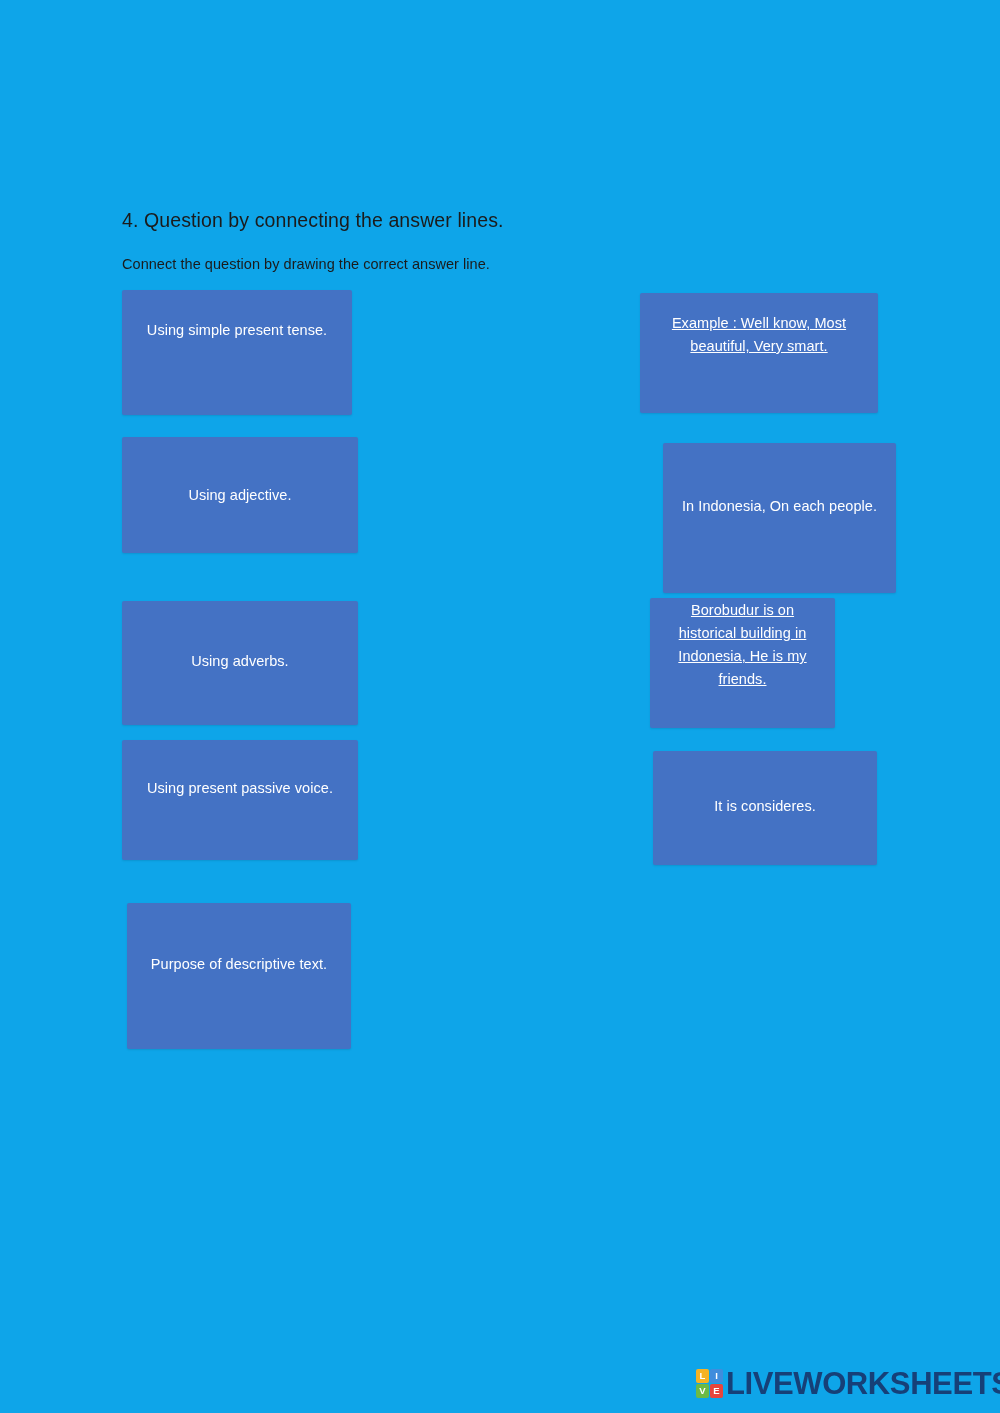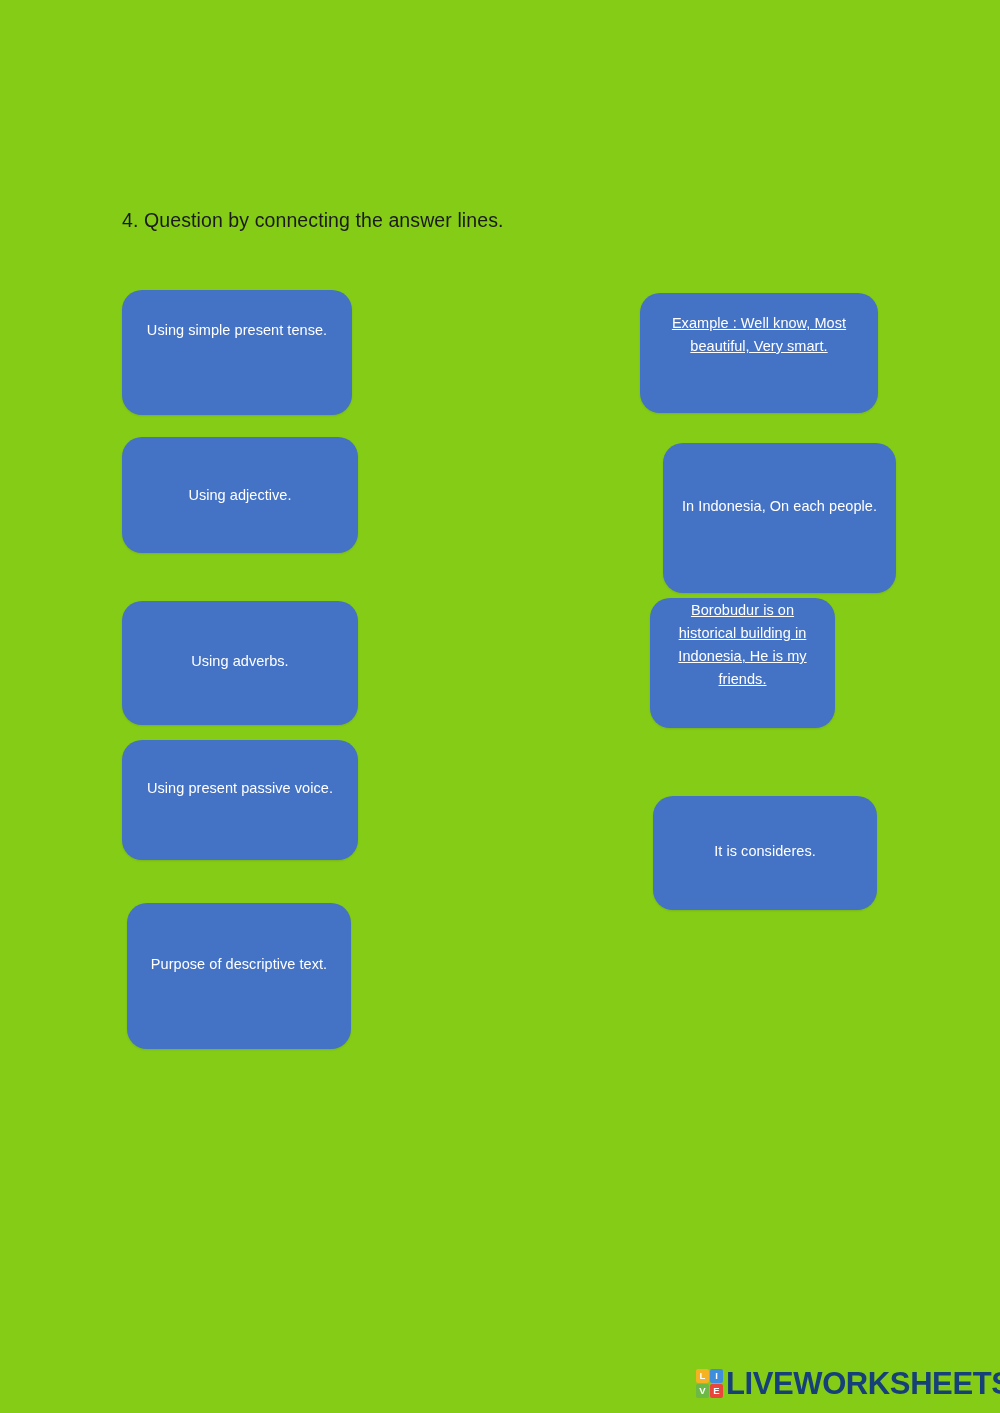--- a/index.html
+++ b/index.html
@@ -13,21 +13,21 @@
     height: 1413px;
     position: relative;
     overflow: hidden;
     font-family: "Liberation Sans", sans-serif;
     -webkit-font-smoothing: antialiased;
   }
 
   .page {
     position: absolute;
     inset: 0;
-    background: #84cc16;
+    background: #0ea5e9;
   }
 
   
   .heading {
     position: absolute;
     left: 122px;
     top: 209px;
     font-size: 19.5px;
     font-weight: 400;
     color: #1b1b1b;
@@ -43,21 +43,21 @@
     color: #1b1b1b;
     letter-spacing: 0.05px;
     white-space: nowrap;
   }
 
   
   .match-box {
     position: absolute;
     box-sizing: border-box;
     background: #4472c4;
-    border-radius: 20px;
+    border-radius: 2px;
     display: flex;
     align-items: center;
     justify-content: center;
     padding: 2px 16px;
     box-shadow: 0 1px 2px rgba(0,0,0,0.10);
   }
   .match-box .box-text {
     color: #ffffff;
     font-size: 14.5px;
     line-height: 1.58;
@@ -112,20 +112,21 @@
     line-height: 1;
   }
 </style>
 </head>
 <body>
 
 <div class="page">
 
   <div class="heading">4. Question by connecting the answer lines.</div>
 
+  <div class="subheading">Connect the question by drawing the correct answer line.</div>
 
   <div id="left-column">
       <div class="match-box tpos-upper" style="left: 122px; top: 290px; width: 230px; height: 125px;">
         <span class="box-text">Using simple present tense.</span>
       </div>
       <div class="match-box tpos-center" style="left: 122px; top: 437px; width: 236px; height: 116px;">
         <span class="box-text">Using adjective.</span>
       </div>
       <div class="match-box tpos-mid" style="left: 122px; top: 601px; width: 236px; height: 124px;">
         <span class="box-text">Using adverbs.</span>
@@ -140,21 +141,21 @@
   <div id="right-column">
       <div class="match-box tpos-upper2" style="left: 640px; top: 293px; width: 238px; height: 120px;">
         <span class="box-text">Example : Well know, Most beautiful, Very smart.</span>
       </div>
       <div class="match-box tpos-mid2" style="left: 663px; top: 443px; width: 233px; height: 150px;">
         <span class="box-text">In Indonesia, On each people.</span>
       </div>
       <div class="match-box tpos-upper2" style="left: 650px; top: 598px; width: 185px; height: 130px;">
         <span class="box-text">Borobudur is on historical building in Indonesia, He is my friends.</span>
       </div>
-      <div class="match-box tpos-mid" style="left: 653px; top: 751px; width: 224px; height: 114px; margin-top: 45px;">
+      <div class="match-box tpos-mid" style="left: 653px; top: 751px; width: 224px; height: 114px;">
         <span class="box-text">It is consideres.</span>
       </div>
     </div>
 
   <div class="lw-logo">
     <div class="lw-cubes">
       <span class="lw-cube c-l">L</span>
       <span class="lw-cube c-i">I</span>
       <span class="lw-cube c-v">V</span>
       <span class="lw-cube c-e">E</span>

